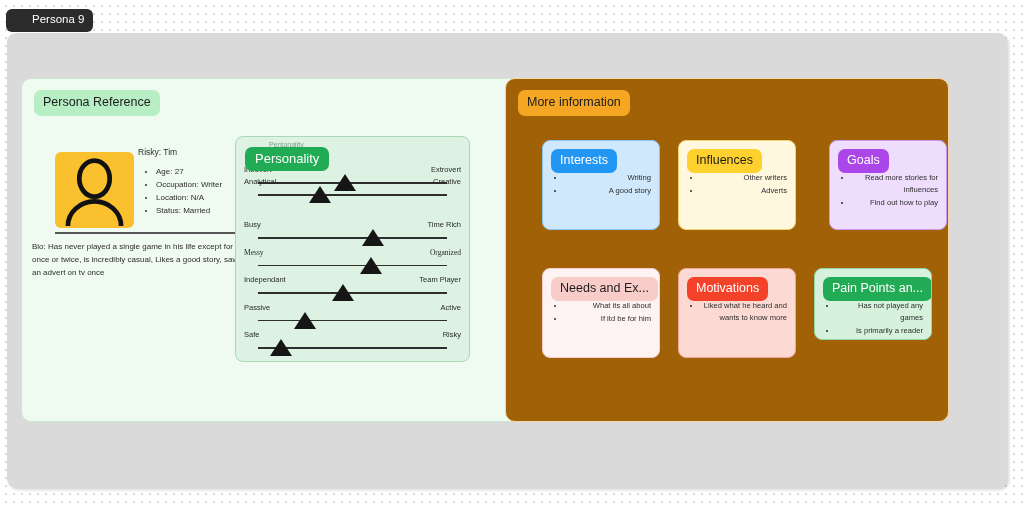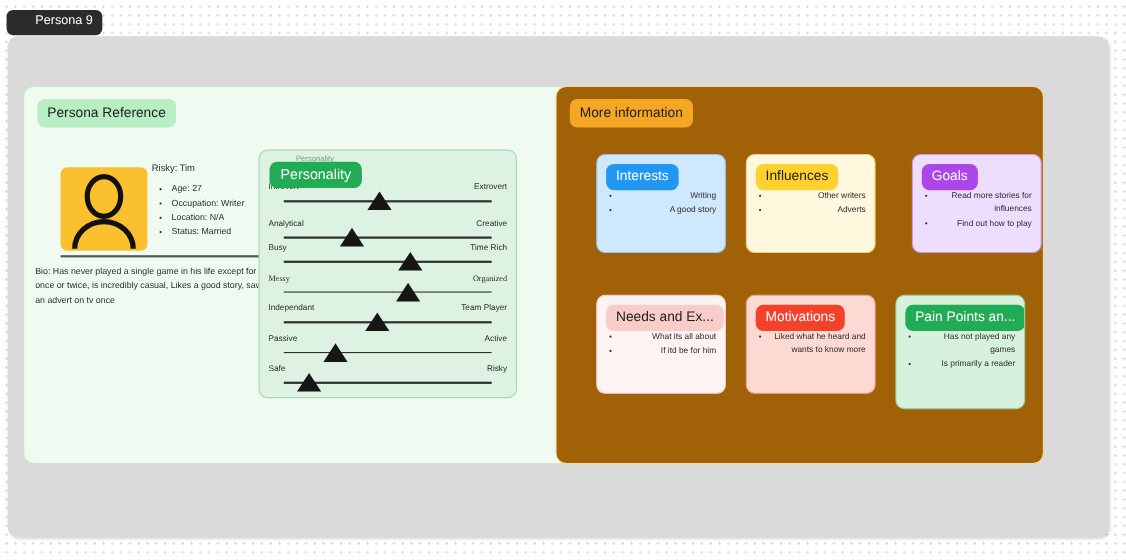--- a/index.html
+++ b/index.html
@@ -278,21 +278,21 @@
   <div class="personality-card">
     <div class="personality-ghost">Personality</div>
     <div class="pill pill-personality">Personality</div>
     <div id="slider-host">
         <div class="slider-row" style="top: 28px;">
           <span class="slider-label left">Introvert</span>
           <span class="slider-label right">Extrovert</span>
           <div class="slider-track"></div>
           <div class="slider-thumb" style="left: calc(37.26% + 22px);"></div>
         </div>
-        <div class="slider-row" style="top: 61px; text-decoration: underline;">
+        <div class="slider-row" style="top: 40px; text-decoration: underline;">
           <span class="slider-label left">Analytical</span>
           <span class="slider-label right">Creative</span>
           <div class="slider-track"></div>
           <div class="slider-thumb" style="left: calc(26.73% + 22px);"></div>
         </div>
         <div class="slider-row" style="top: 83px;">
           <span class="slider-label left">Busy</span>
           <span class="slider-label right">Time Rich</span>
           <div class="slider-track"></div>
           <div class="slider-thumb" style="left: calc(49.41% + 22px);"></div>
@@ -355,21 +355,21 @@
           <li>What its all about</li>
           <li>If itd be for him</li>
         </ul>
       </div>
       <div class="info-card" style="left: 172px; top: 189px; width: 118px; height: 90px; background: rgb(252, 217, 210); border-color: rgb(240, 167, 154);">
         <div class="info-pill" style="background: rgb(244, 66, 42); color: rgb(255, 255, 255);">Motivations</div>
         <ul class="info-list">
           <li>Liked what he heard and wants to know more</li>
         </ul>
       </div>
-      <div class="info-card" style="left: 308px; top: 189px; width: 118px; height: 104px; background: rgb(214, 242, 221); border-color: rgb(150, 213, 169);">
+      <div class="info-card" style="left: 308px; top: 189px; width: 118px; height: 72px; background: rgb(214, 242, 221); border-color: rgb(150, 213, 169);">
         <div class="info-pill" style="background: rgb(34, 171, 85); color: rgb(255, 255, 255);">Pain Points an...</div>
         <ul class="info-list">
           <li>Has not played any games</li>
           <li>Is primarily a reader</li>
         </ul>
       </div>
     </div>
 </div>
 
 </body></html>

